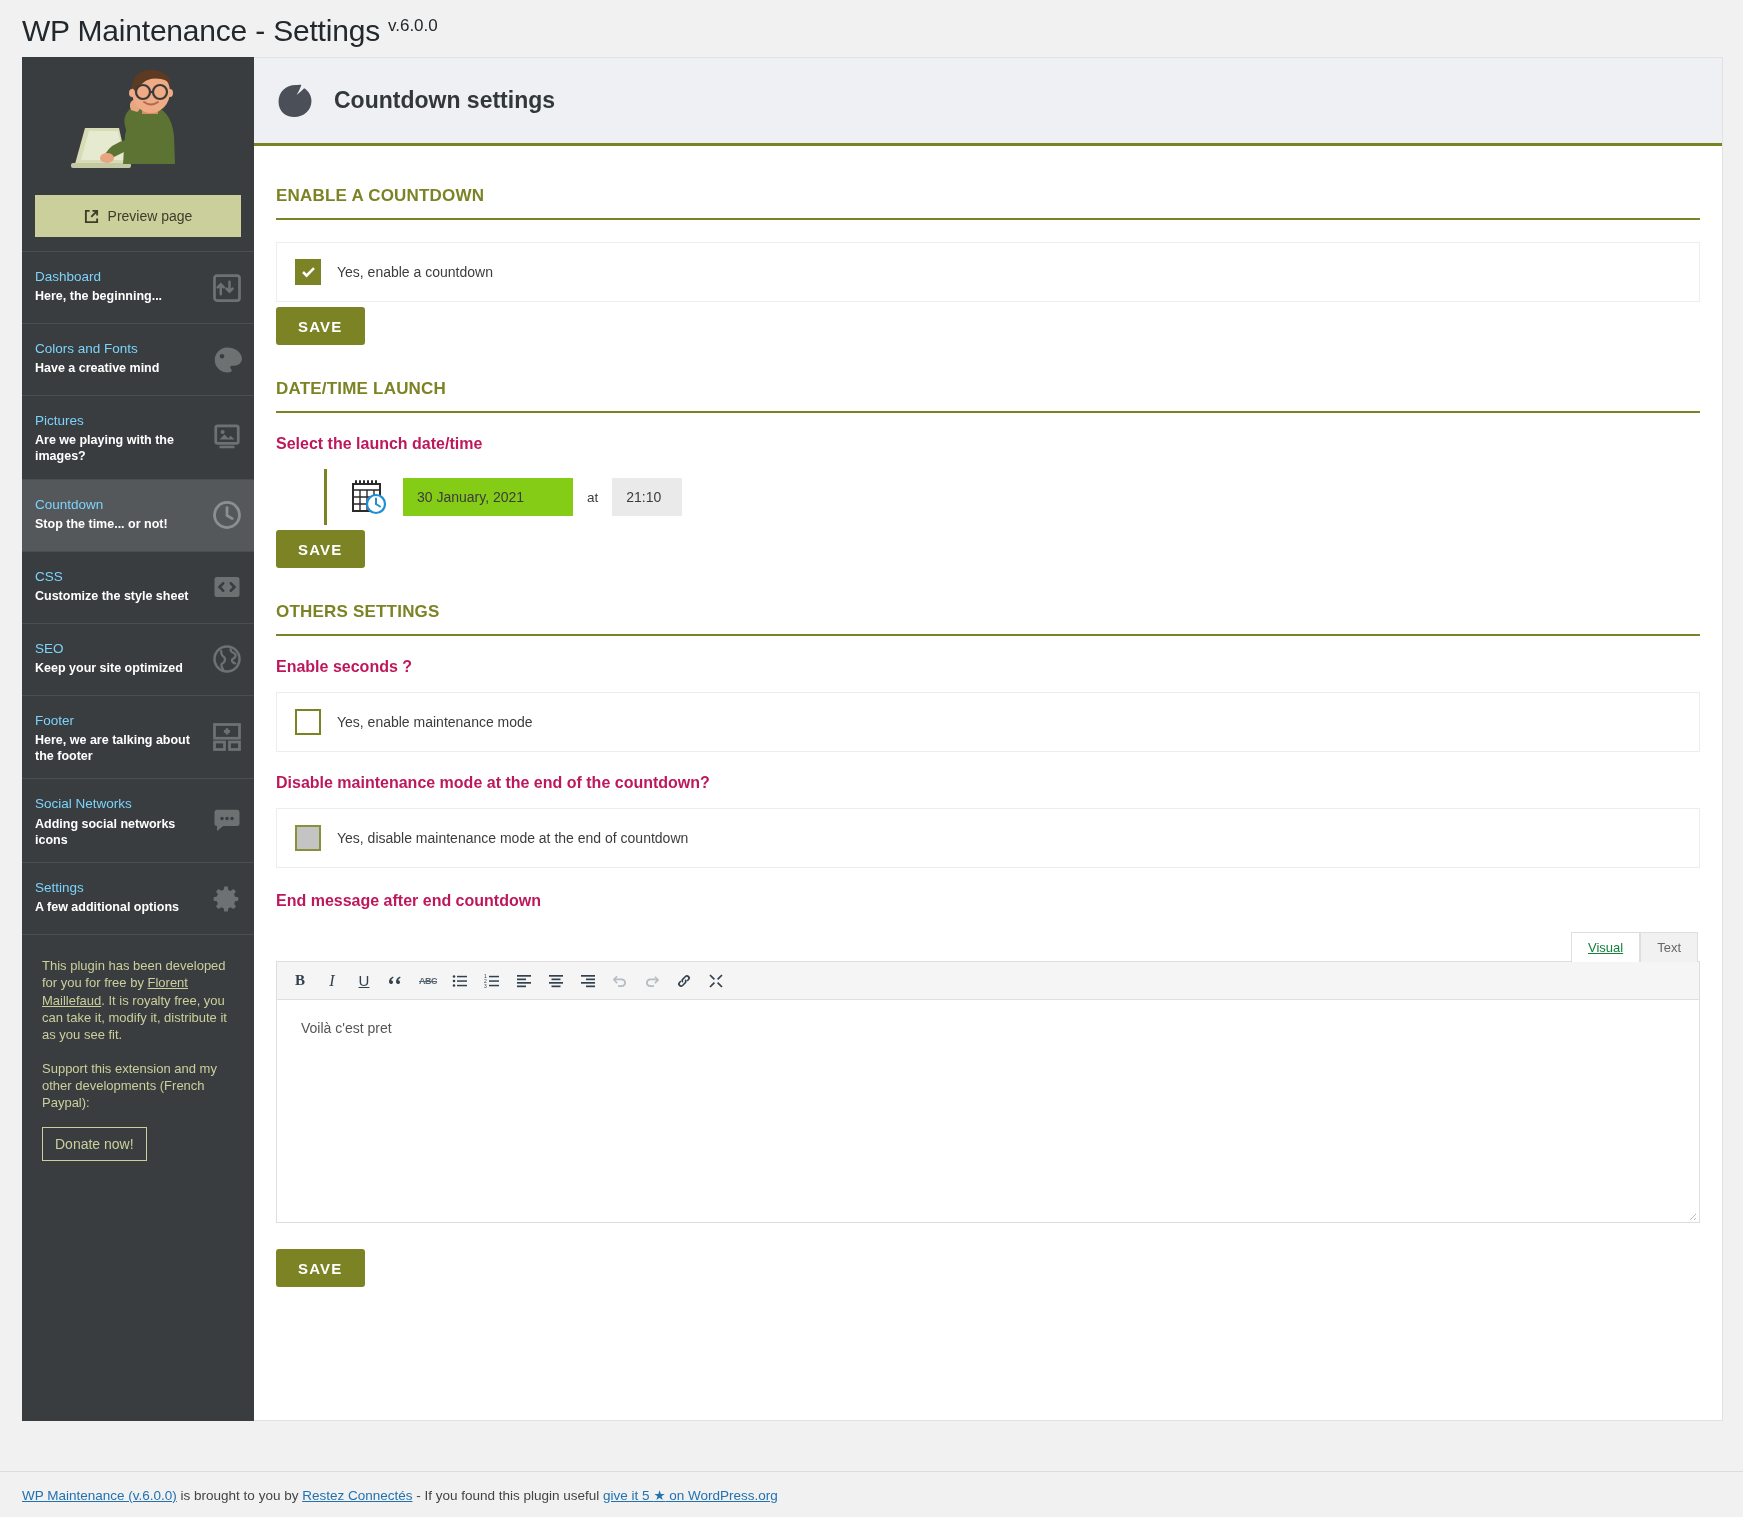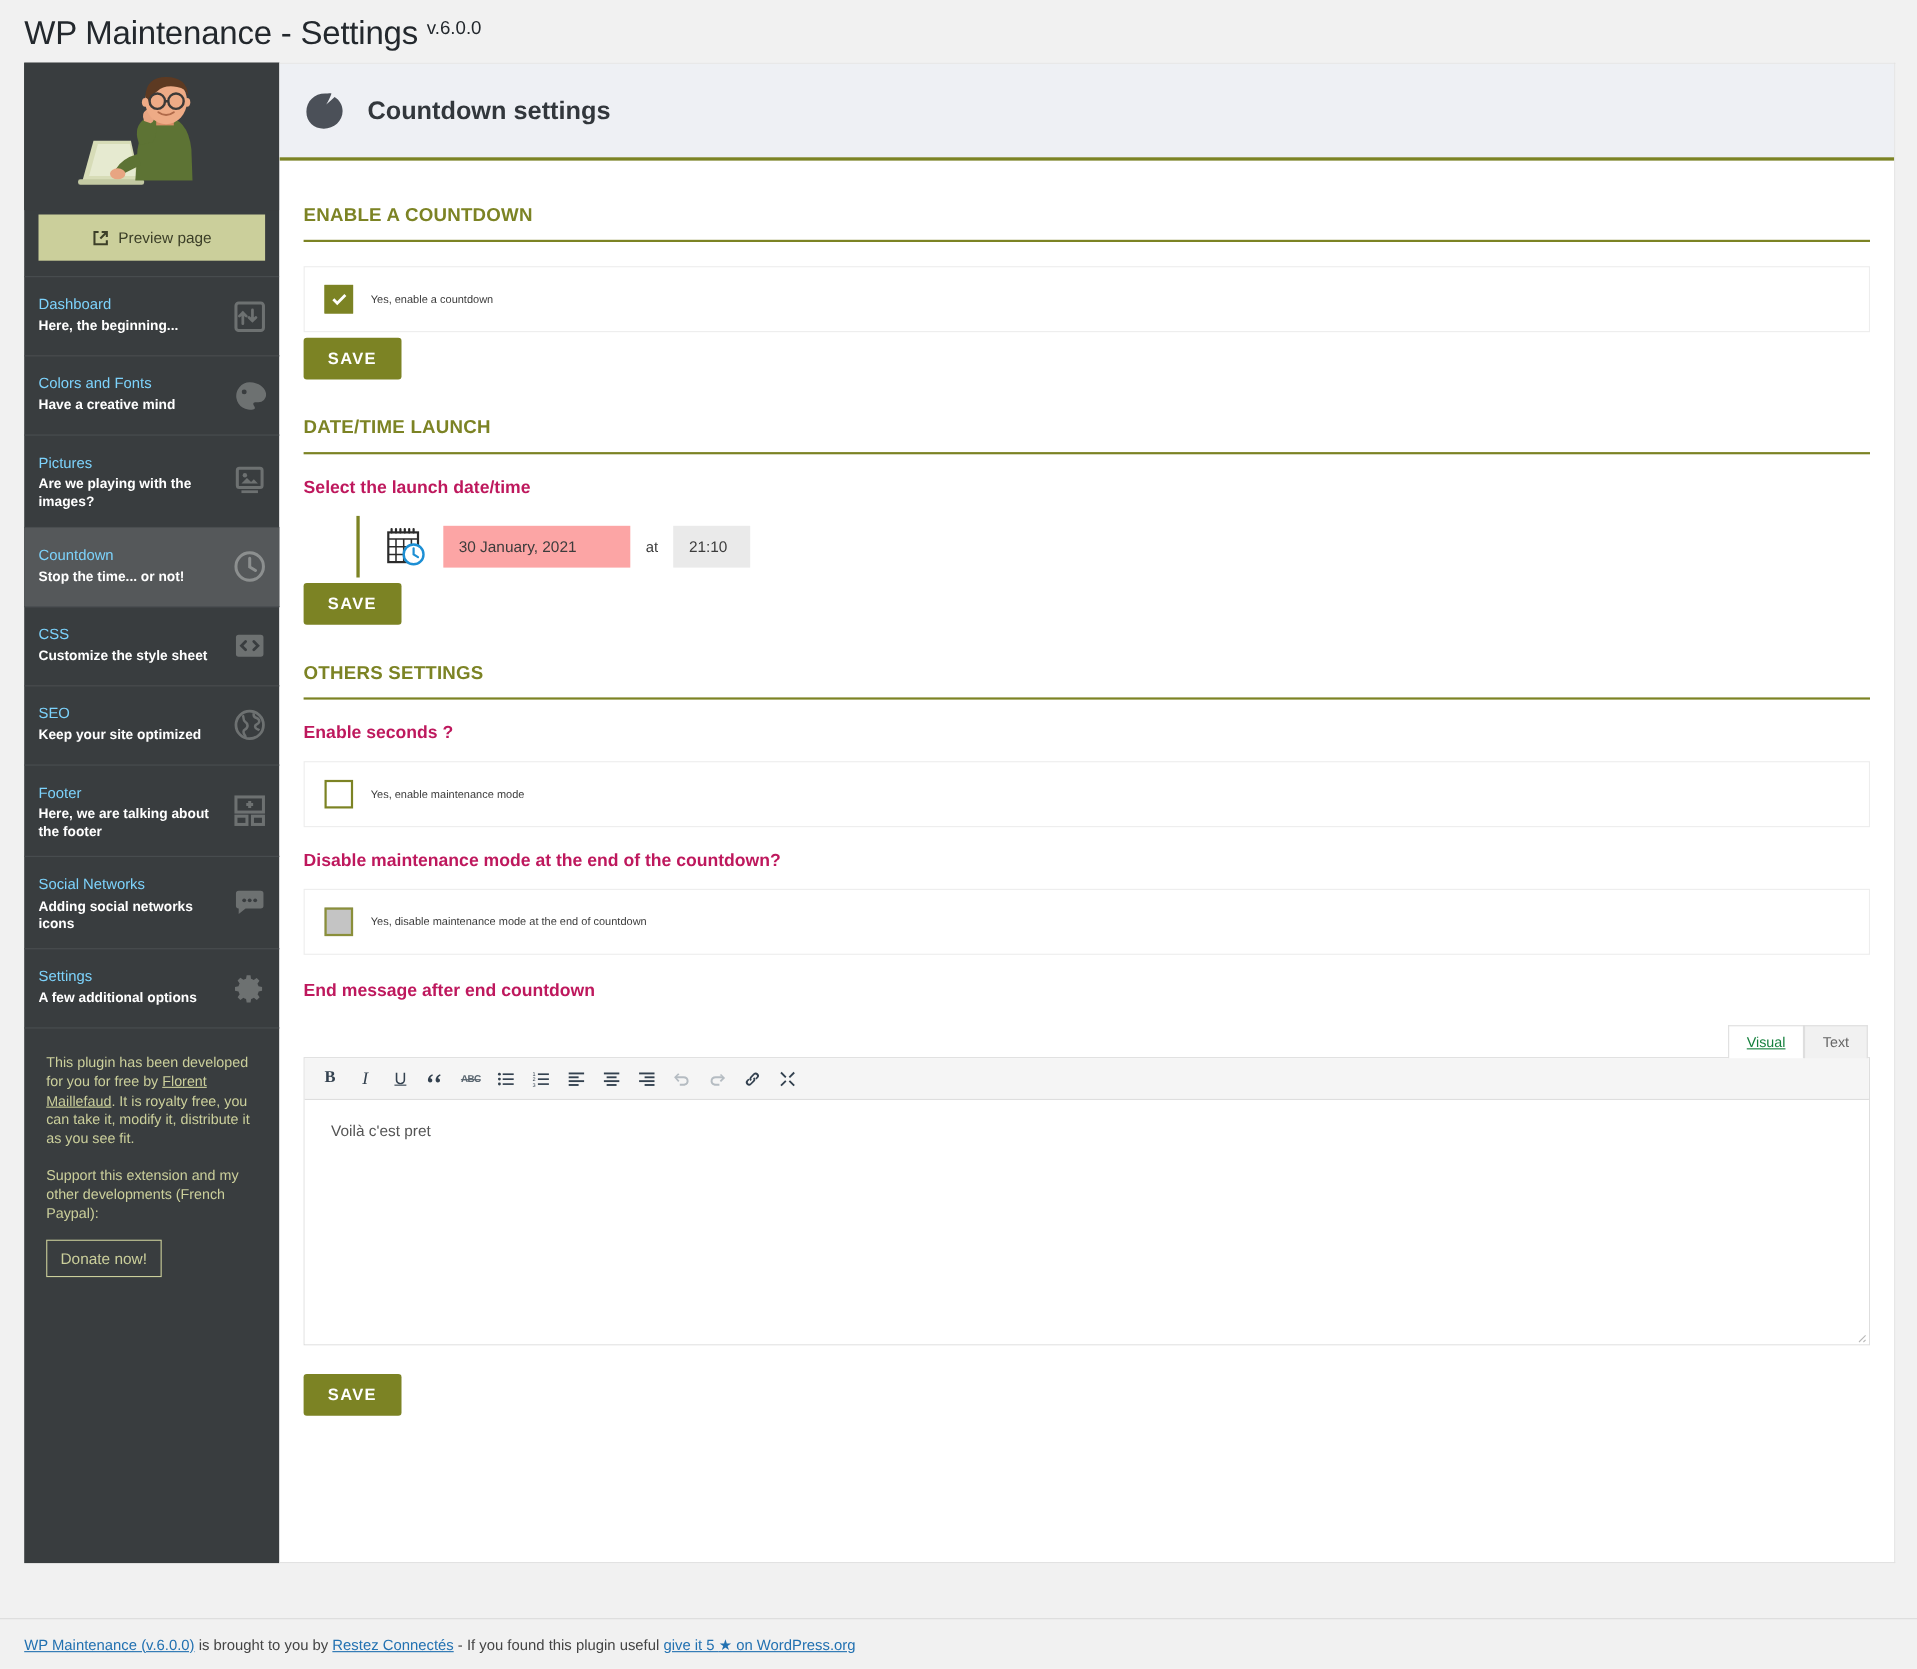--- a/index.html
+++ b/index.html
@@ -176,21 +176,21 @@
     border: 2px solid #7c8324;
     background: #fff;
     display: flex;
     align-items: center;
     justify-content: center;
     cursor: pointer;
   }
   .cbx.checked { background: #7c8324; border-color: #7c8324; }
   .cbx.disabled { background: #c4c4c4; border-color: #8a8f3a; }
   .cbx svg { width: 17px; height: 17px; fill: #fff; }
-  .cbx-label { font-size: 10px; color: #3c3c3c; }
+  .cbx-label { font-size: 14px; color: #3c3c3c; }
 
   .btn-save {
     background: #7c8324;
     color: #fff;
     border: none;
     font-size: 15px;
     font-weight: bold;
     letter-spacing: 1.2px;
     padding: 0 22px;
     height: 38px;
@@ -210,21 +210,21 @@
   .datetime-row {
     border-left: 3px solid #7c8324;
     padding: 8px 0 8px 22px;
     display: flex;
     align-items: center;
     gap: 14px;
     margin-left: 48px;
   }
   .cal-icon { width: 40px; height: 40px; }
   .date-input {
-    background: #fca5a5;
+    background: #84cc16;
     border: none;
     height: 38px;
     width: 170px;
     padding: 0 14px;
     font-size: 14px;
     color: #3c3c3c;
     font-family: "Liberation Sans", sans-serif;
   }
   .at-text { font-size: 13.5px; color: #3c3c3c; }
   .time-input {

